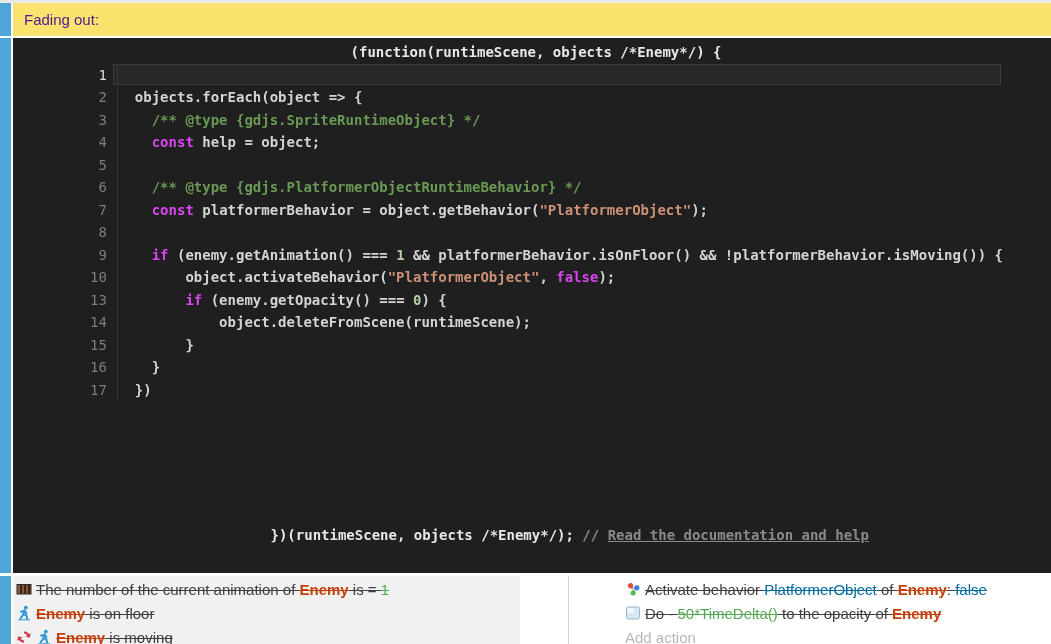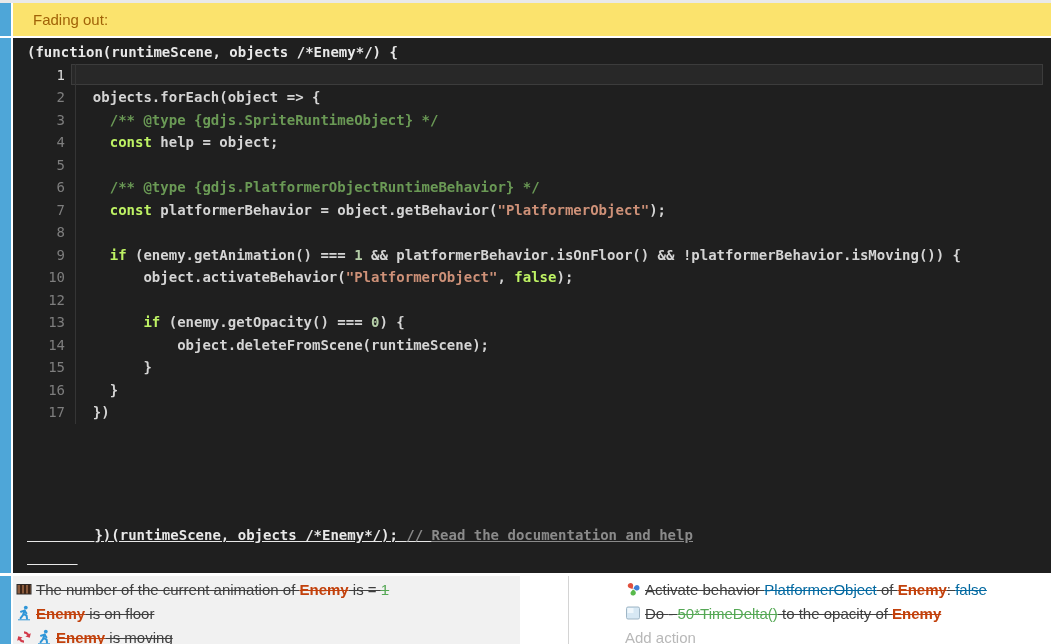--- a/index.html
+++ b/index.html
@@ -7,43 +7,43 @@
   .screen { position:relative; width:1051px; height:644px; background:#ffffff; overflow:hidden; }
 
   .top-strip { height:3px; background:#e9e9e9; }
 
   .row { display:flex; }
   .sel-bar { width:11px; background:#4ea6d8; flex:0 0 11px; }
   .row .content { flex:1; margin-left:2px; }
 
   
   .row-banner { height:33px; margin-bottom:2px; }
-  .banner { background:#fbe36d; height:100%; display:flex; align-items:center; padding-left:20px;
-            font-size:15px; color:#a16207; }
+  .banner { background:#fbe36d; height:100%; display:flex; align-items:center; padding-left:11px;
+            font-size:15px; color:#4c1d95; }
 
   
   .row-editor { height:535px; margin-bottom:3px; }
   .editor { background:#1f1f1f; height:100%; display:flex; flex-direction:column;
             font-family:"DejaVu Sans Mono", monospace; font-size:14px; line-height:22.5px;
-            font-weight:bold; color:#d4d4d4; padding:3px 6px 4px 14px; overflow:hidden; }
+            font-weight:bold; color:#d4d4d4; padding:3px 6px 4px 14px; overflow:hidden;align-items:center; }
   .hdr-line { white-space:pre; color:#e8e8e8; }
   .code-line { display:flex; position:relative; height:22.5px; }
   .code-line .ln { flex:0 0 38px; text-align:right; color:#7e7e7e; font-weight:normal; }
   .code-line.current .ln { color:#dcdcdc; }
   .code-line .code { padding-left:10px; white-space:pre; position:relative; z-index:1;
                      border-left:1px solid transparent; }
   .code-line .guide { position:absolute; left:48px; top:0; bottom:0; border-left:1px solid #353535; }
   .code-line.current .hl { position:absolute; left:44px; right:2px; top:0; bottom:1px;
                            background:#282828; border:1px solid #3c3c3c; }
   .tok-pl  { color:#d4d4d4; }
-  .tok-kw  { color:#bef264; }
+  .tok-kw  { color:#d946ef; }
   .tok-str { color:#ce9178; }
   .tok-num { color:#b5cea8; }
   .tok-com { color:#6a9955; }
-  .ftr-line { margin-top:auto; white-space:pre; color:#e8e8e8;text-decoration:underline; }
+  .ftr-line { margin-top:auto; white-space:pre; color:#e8e8e8; }
   .ftr-comment { color:#8a8a8a; }
   .doc-link { color:#8a8a8a; text-decoration:underline; cursor:pointer; }
 
   
   .row-events { height:68px; }
   .events { display:flex; height:100%;gap:48px; }
   .conds { flex:0 0 507px; background:#f1f1f1; padding:1px 0 0 3px; }
   .col-divider { flex:0 0 1px; background:#d4d4d4; }
   .acts { flex:1; background:#ffffff; padding:1px 0 0 8px; }
   .event-row { height:24px; display:flex; align-items:center; font-size:15px; cursor:pointer; }
@@ -119,25 +119,20 @@
             <span class="ln">9</span>
             <span class="code"><span class="tok-pl">    </span><span class="tok-kw">if</span><span class="tok-pl"> (enemy.getAnimation() === </span><span class="tok-num">1</span><span class="tok-pl"> &amp;&amp; platformerBehavior.isOnFloor() &amp;&amp; !platformerBehavior.isMoving()) {</span></span>
           </div>
           <div class="code-line">
             <div class="guide"></div>
             <span class="ln">10</span>
             <span class="code"><span class="tok-pl">        object.activateBehavior(</span><span class="tok-str">"PlatformerObject"</span><span class="tok-pl">, </span><span class="tok-kw">false</span><span class="tok-pl">);</span></span>
           </div>
           <div class="code-line">
             <div class="guide"></div>
-            <span class="ln">12</span>
-            <span class="code"></span>
-          </div>
-          <div class="code-line">
-            <div class="guide"></div>
             <span class="ln">13</span>
             <span class="code"><span class="tok-pl">        </span><span class="tok-kw">if</span><span class="tok-pl"> (enemy.getOpacity() === </span><span class="tok-num">0</span><span class="tok-pl">) {</span></span>
           </div>
           <div class="code-line">
             <div class="guide"></div>
             <span class="ln">14</span>
             <span class="code"><span class="tok-pl">            object.deleteFromScene(runtimeScene);</span></span>
           </div>
           <div class="code-line">
             <div class="guide"></div>

